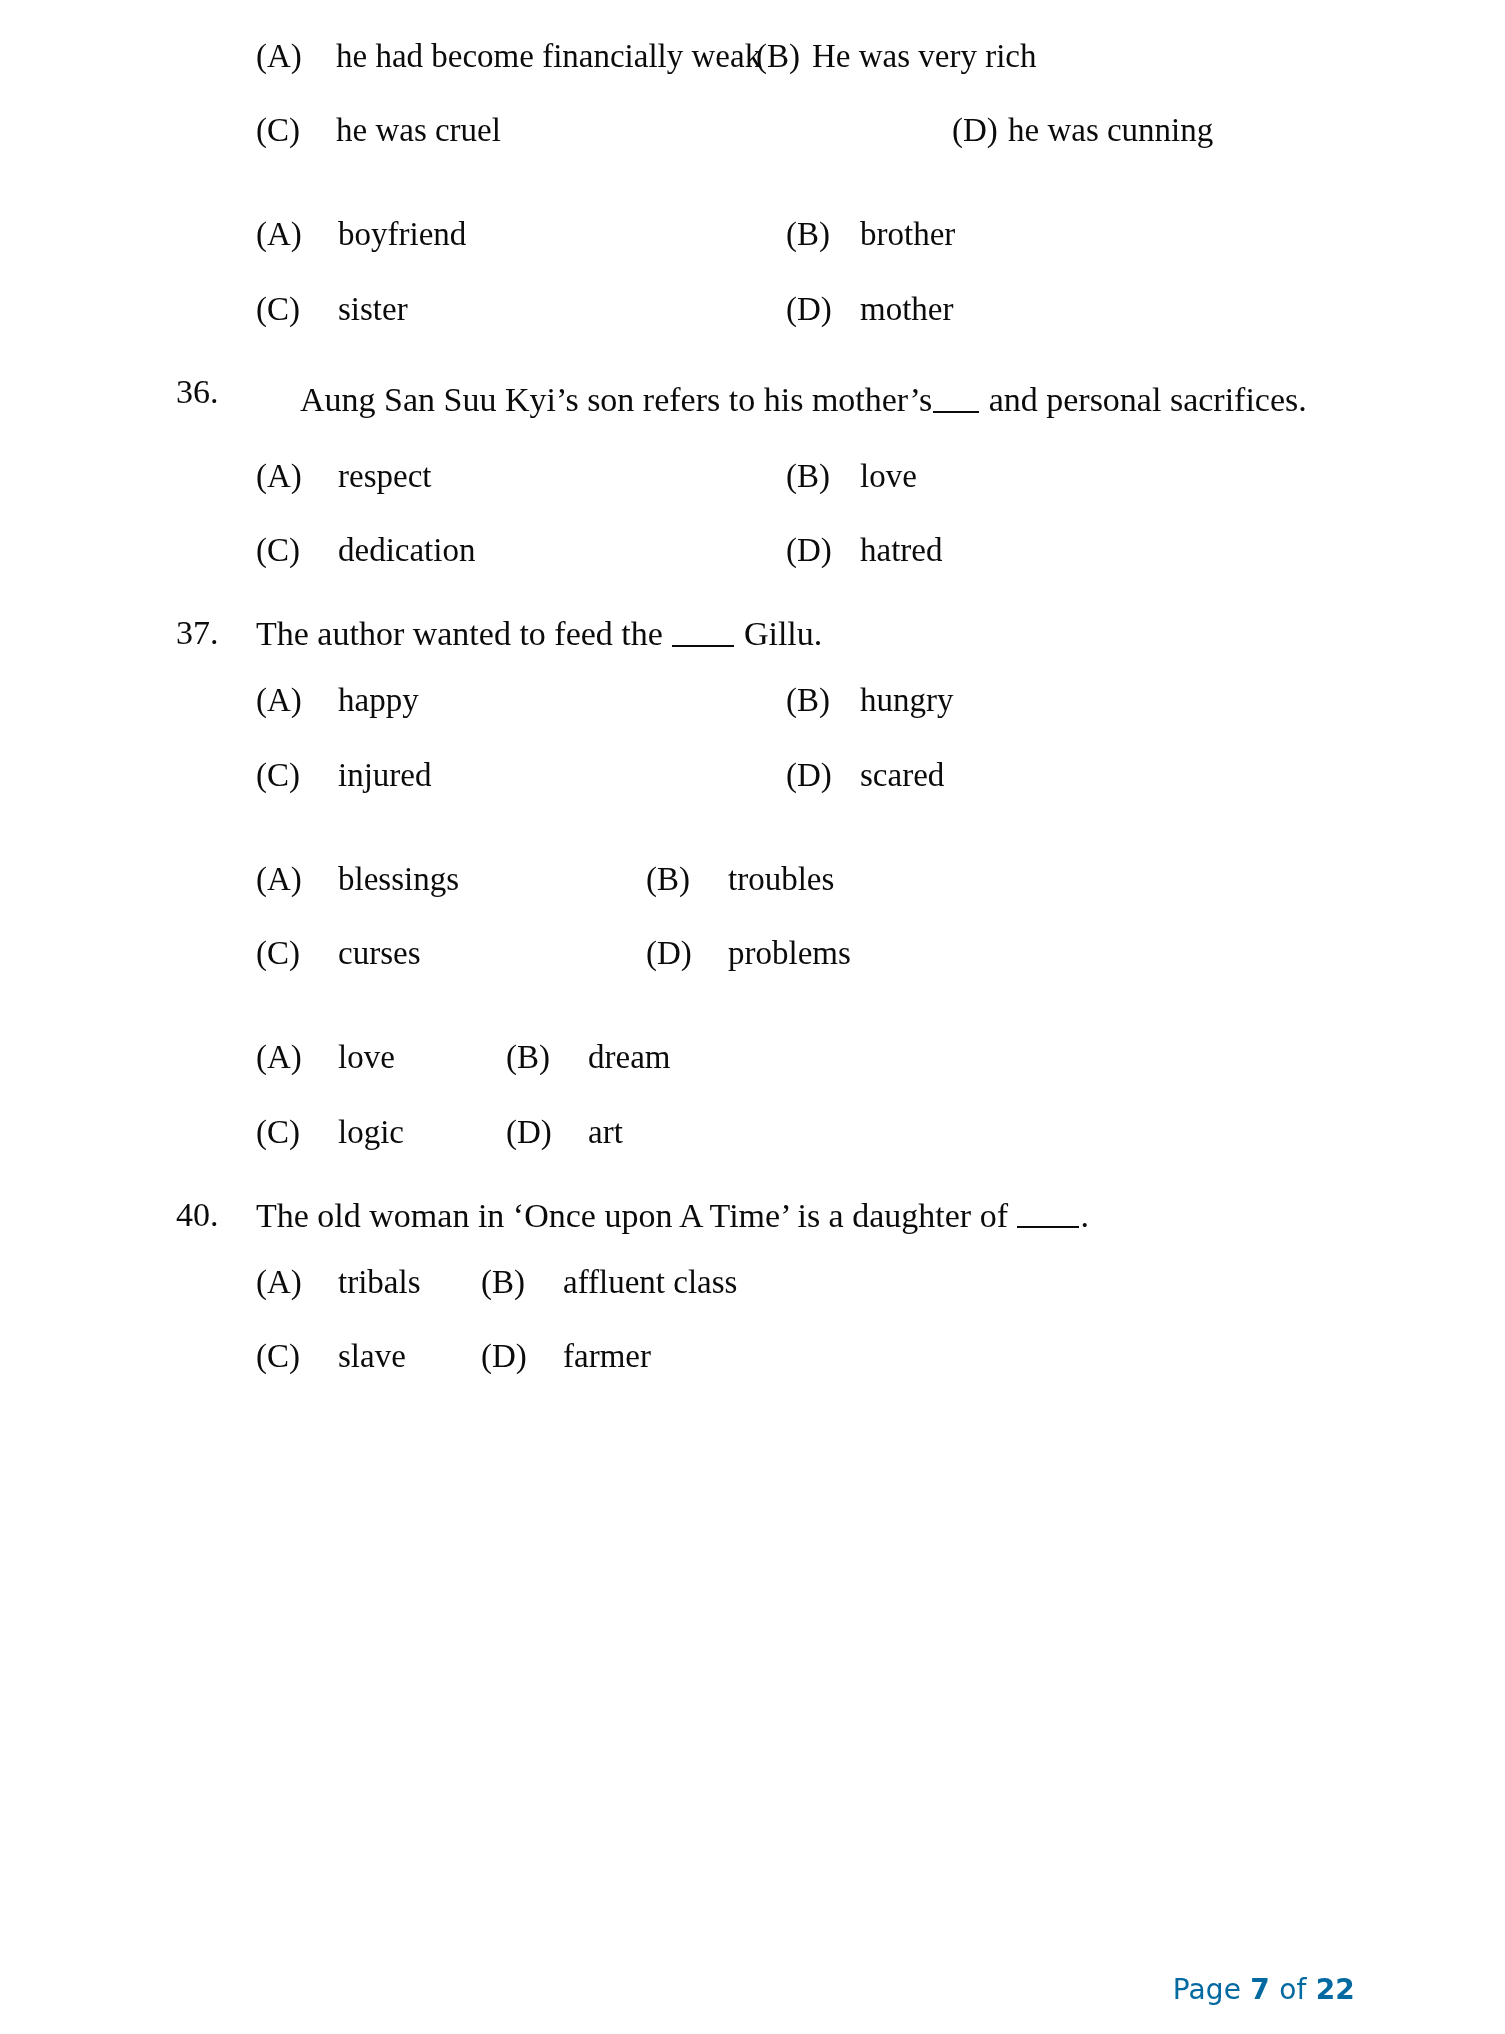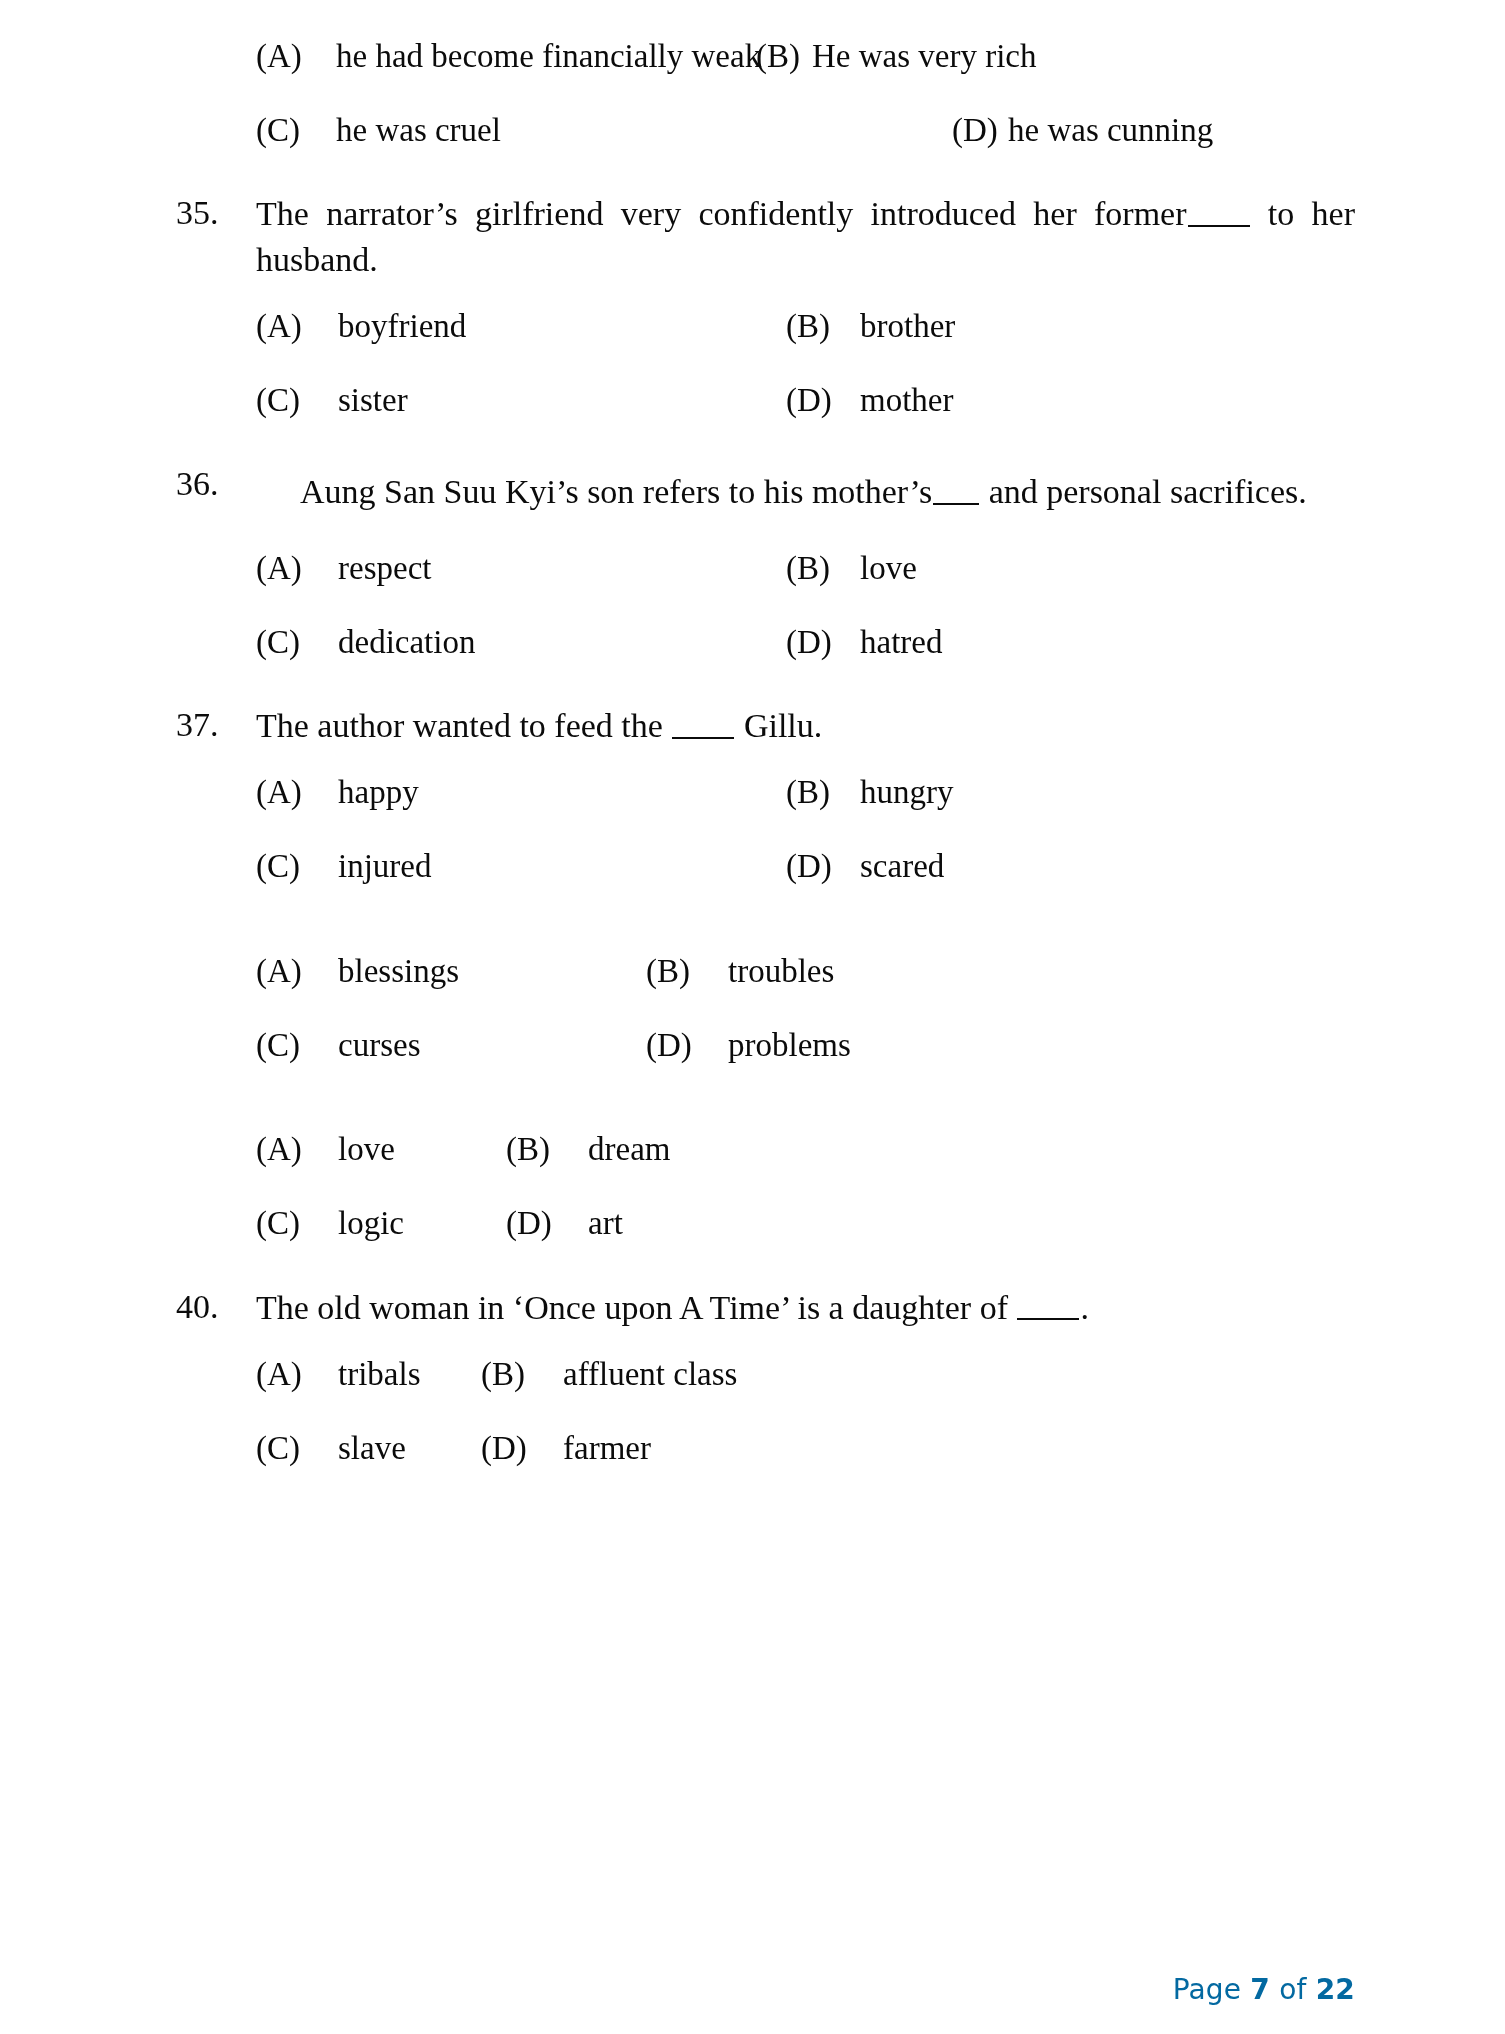--- a/index.html
+++ b/index.html
@@ -154,27 +154,20 @@
         </div>
         <div class="opt" style="margin-left:196px;">
           <span class="optlabel" style="width:56px;">(D)</span>
           <span class="opttext">he was cunning</span>
         </div>
       </div>
     </div>
 
     <div class="gap-lg"></div>
 
-    <div class="qrow">
-      <div class="qnum">35.</div>
-      <div class="qtext justify">
-        <span>The narrator’s girlfriend very confidently introduced her former</span><span class="blank b4"></span>
-        <span>to her husband.</span>
-      </div>
-    </div>
     <div class="gap-sm"></div>
     <div class="opts lay-wide">
       <div class="optline">
         <div class="opt">
           <span class="optlabel">(A)</span>
           <span class="opttext">boyfriend</span>
         </div>
         <div class="opt">
           <span class="optlabel">(B)</span>
           <span class="opttext">brother</span>

